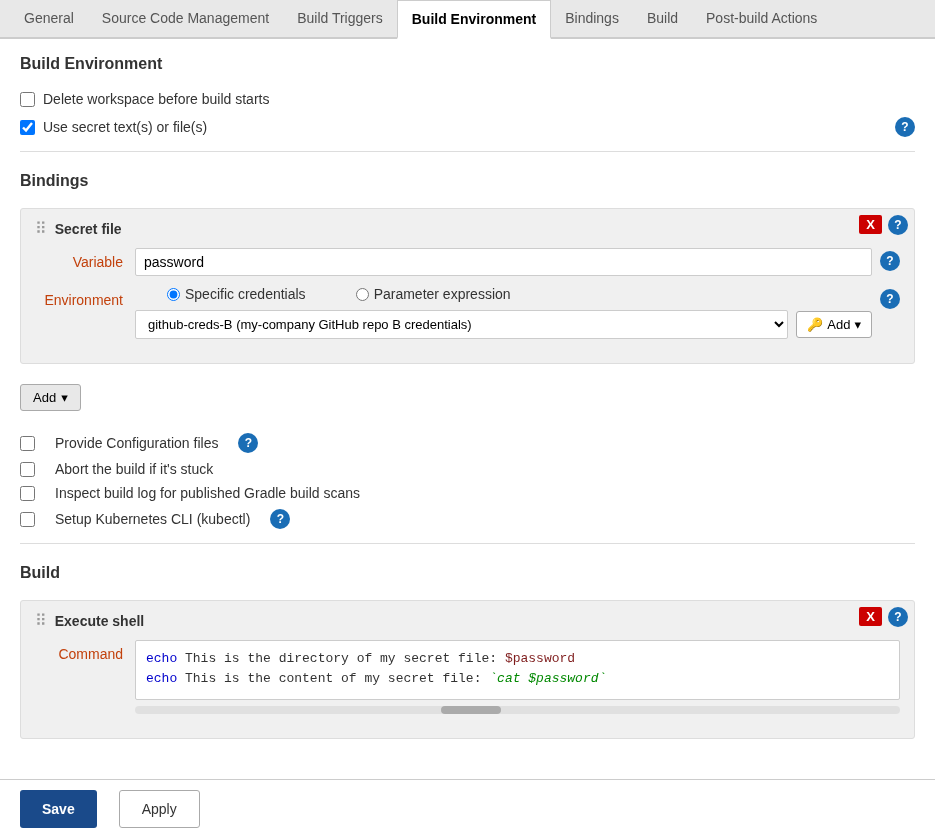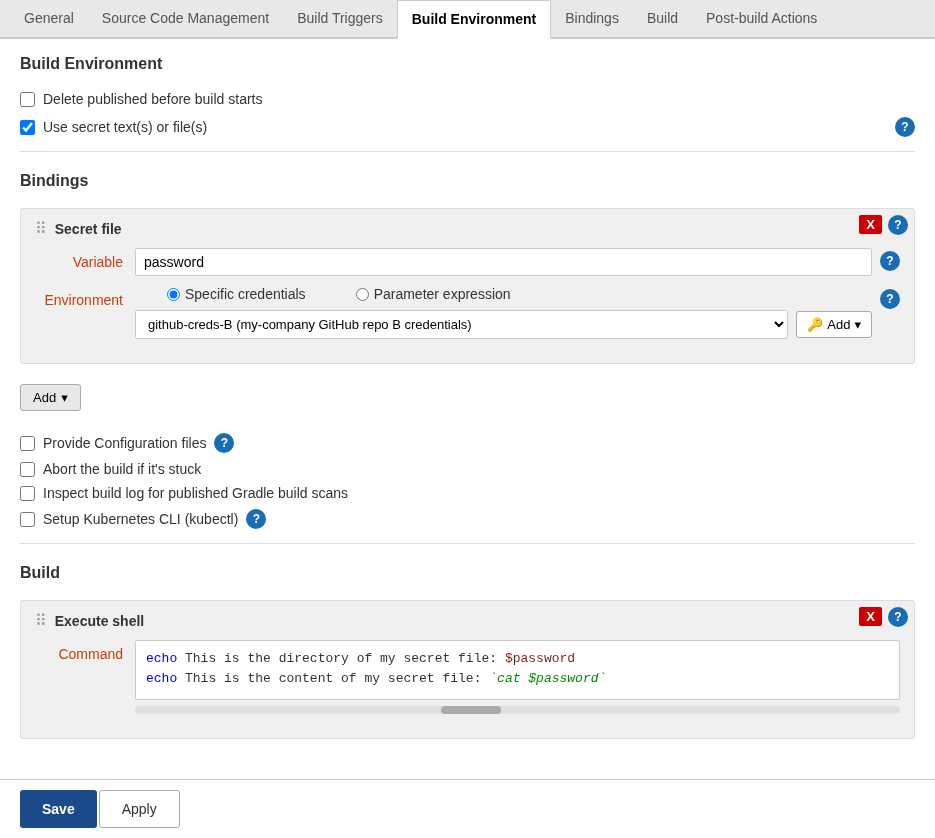--- a/index.html
+++ b/index.html
@@ -200,20 +200,21 @@
       margin-bottom: 14px;
     }
 
     .options-section {
       margin-top: 8px;
     }
     .checkbox-help-row {
       display: flex;
       align-items: center;
       margin-bottom: 8px;
+      gap: 12px;
     }
     .checkbox-help-row input[type=checkbox] {
       margin-right: 8px;
       width: 15px;
       height: 15px;
       flex-shrink: 0;
     }
     .checkbox-help-row .help-icon {
       margin-left: 8px;
     }
@@ -248,21 +249,21 @@
 
     .footer-bar {
       position: fixed;
       bottom: 0;
       left: 0;
       right: 0;
       background: rgba(255,255,255,0.95);
       border-top: 1px solid #ccc;
       padding: 10px 20px;
       display: flex;
-      gap: 2px;
+      gap: 22px;
       z-index: 100;
     }
 
     .save-btn {
       padding: 10px 22px;
       background: #1a4a8a;
       color: #fff;
       border: none;
       border-radius: 3px;
       font-size: 14px;
@@ -313,21 +314,21 @@
   <div class="tab">Build</div>
   <div class="tab">Post-build Actions</div>
 </div>
 
 <div class="page-content">
 
   <div class="section-title">Build Environment</div>
 
   <div class="checkbox-row">
     <input type="checkbox" id="chk-delete" style="">
-    <label for="chk-delete">Delete published before build starts</label>
+    <label for="chk-delete">Delete workspace before build starts</label>
   </div>
 
   <div class="checkbox-row">
     <input type="checkbox" id="chk-secret" checked="" style="">
     <label for="chk-secret">Use secret text(s) or file(s)</label>
     <span class="help-icon">?</span>
   </div>
 
   <hr class="divider">
 

